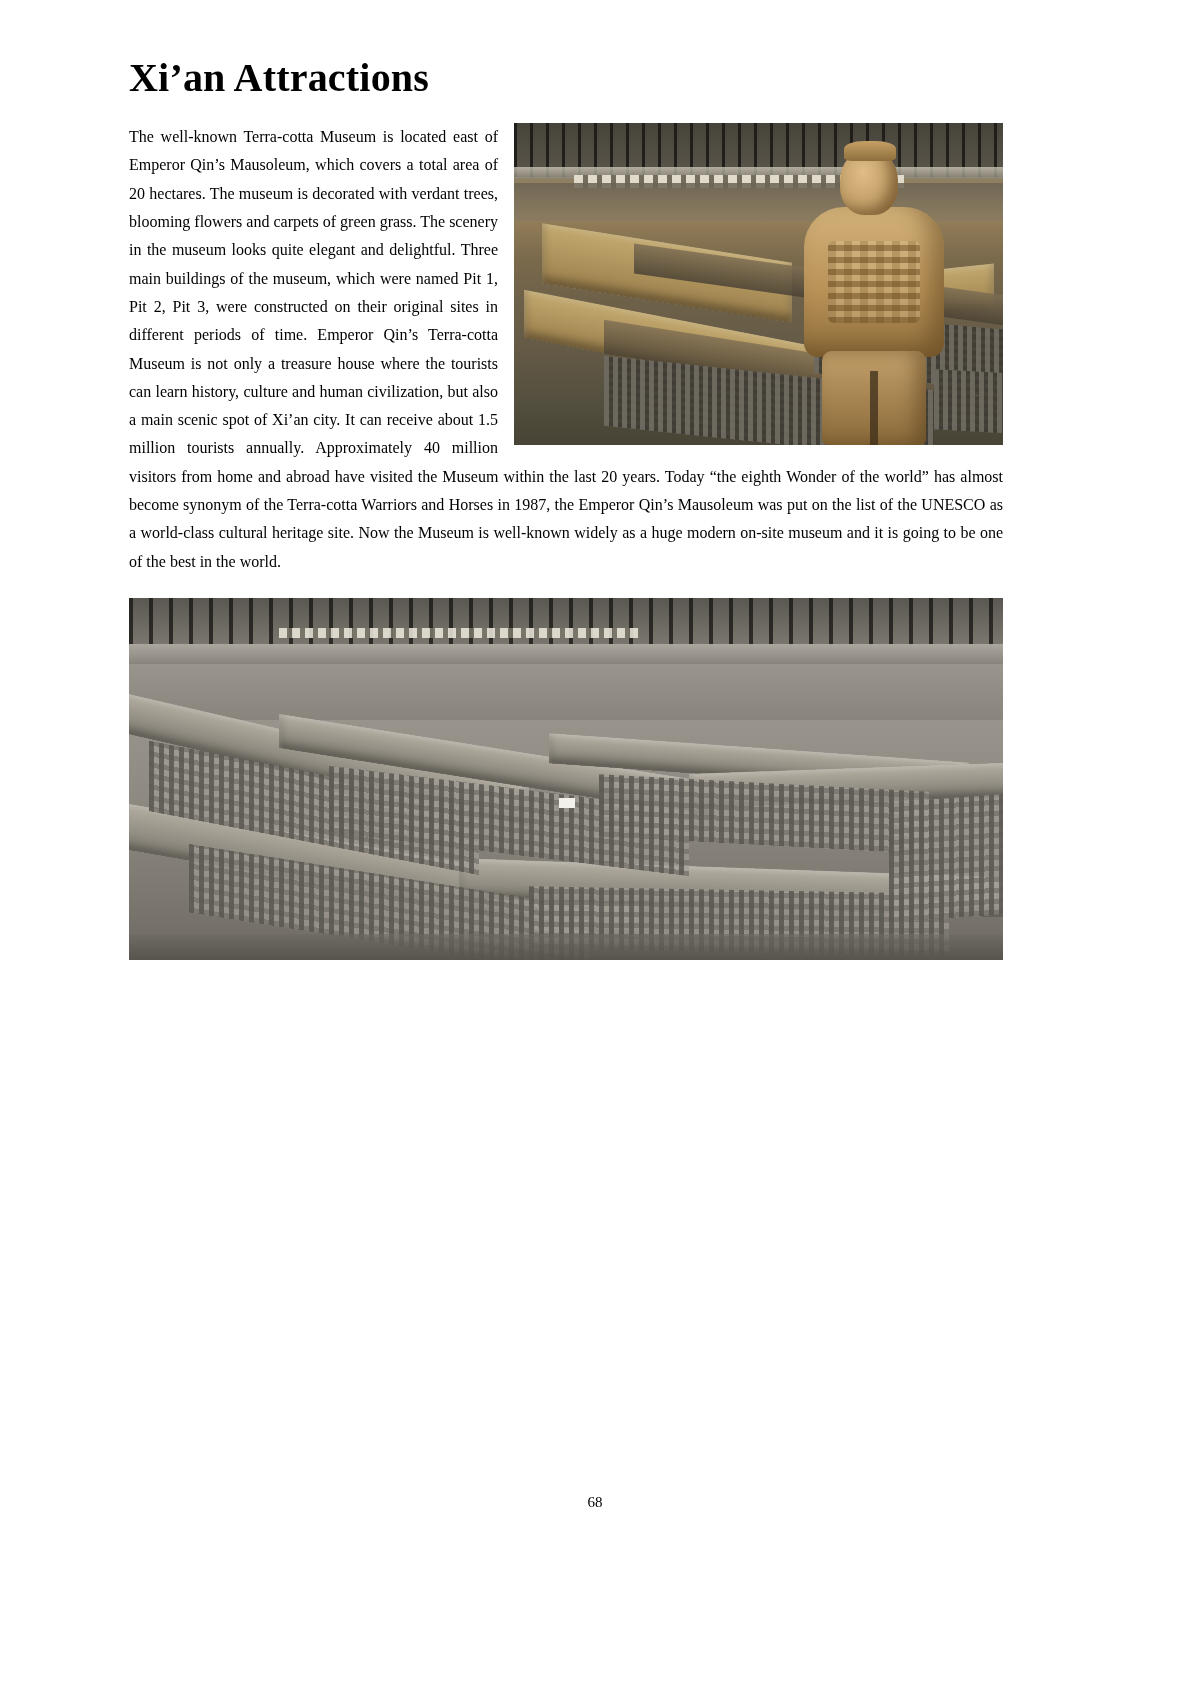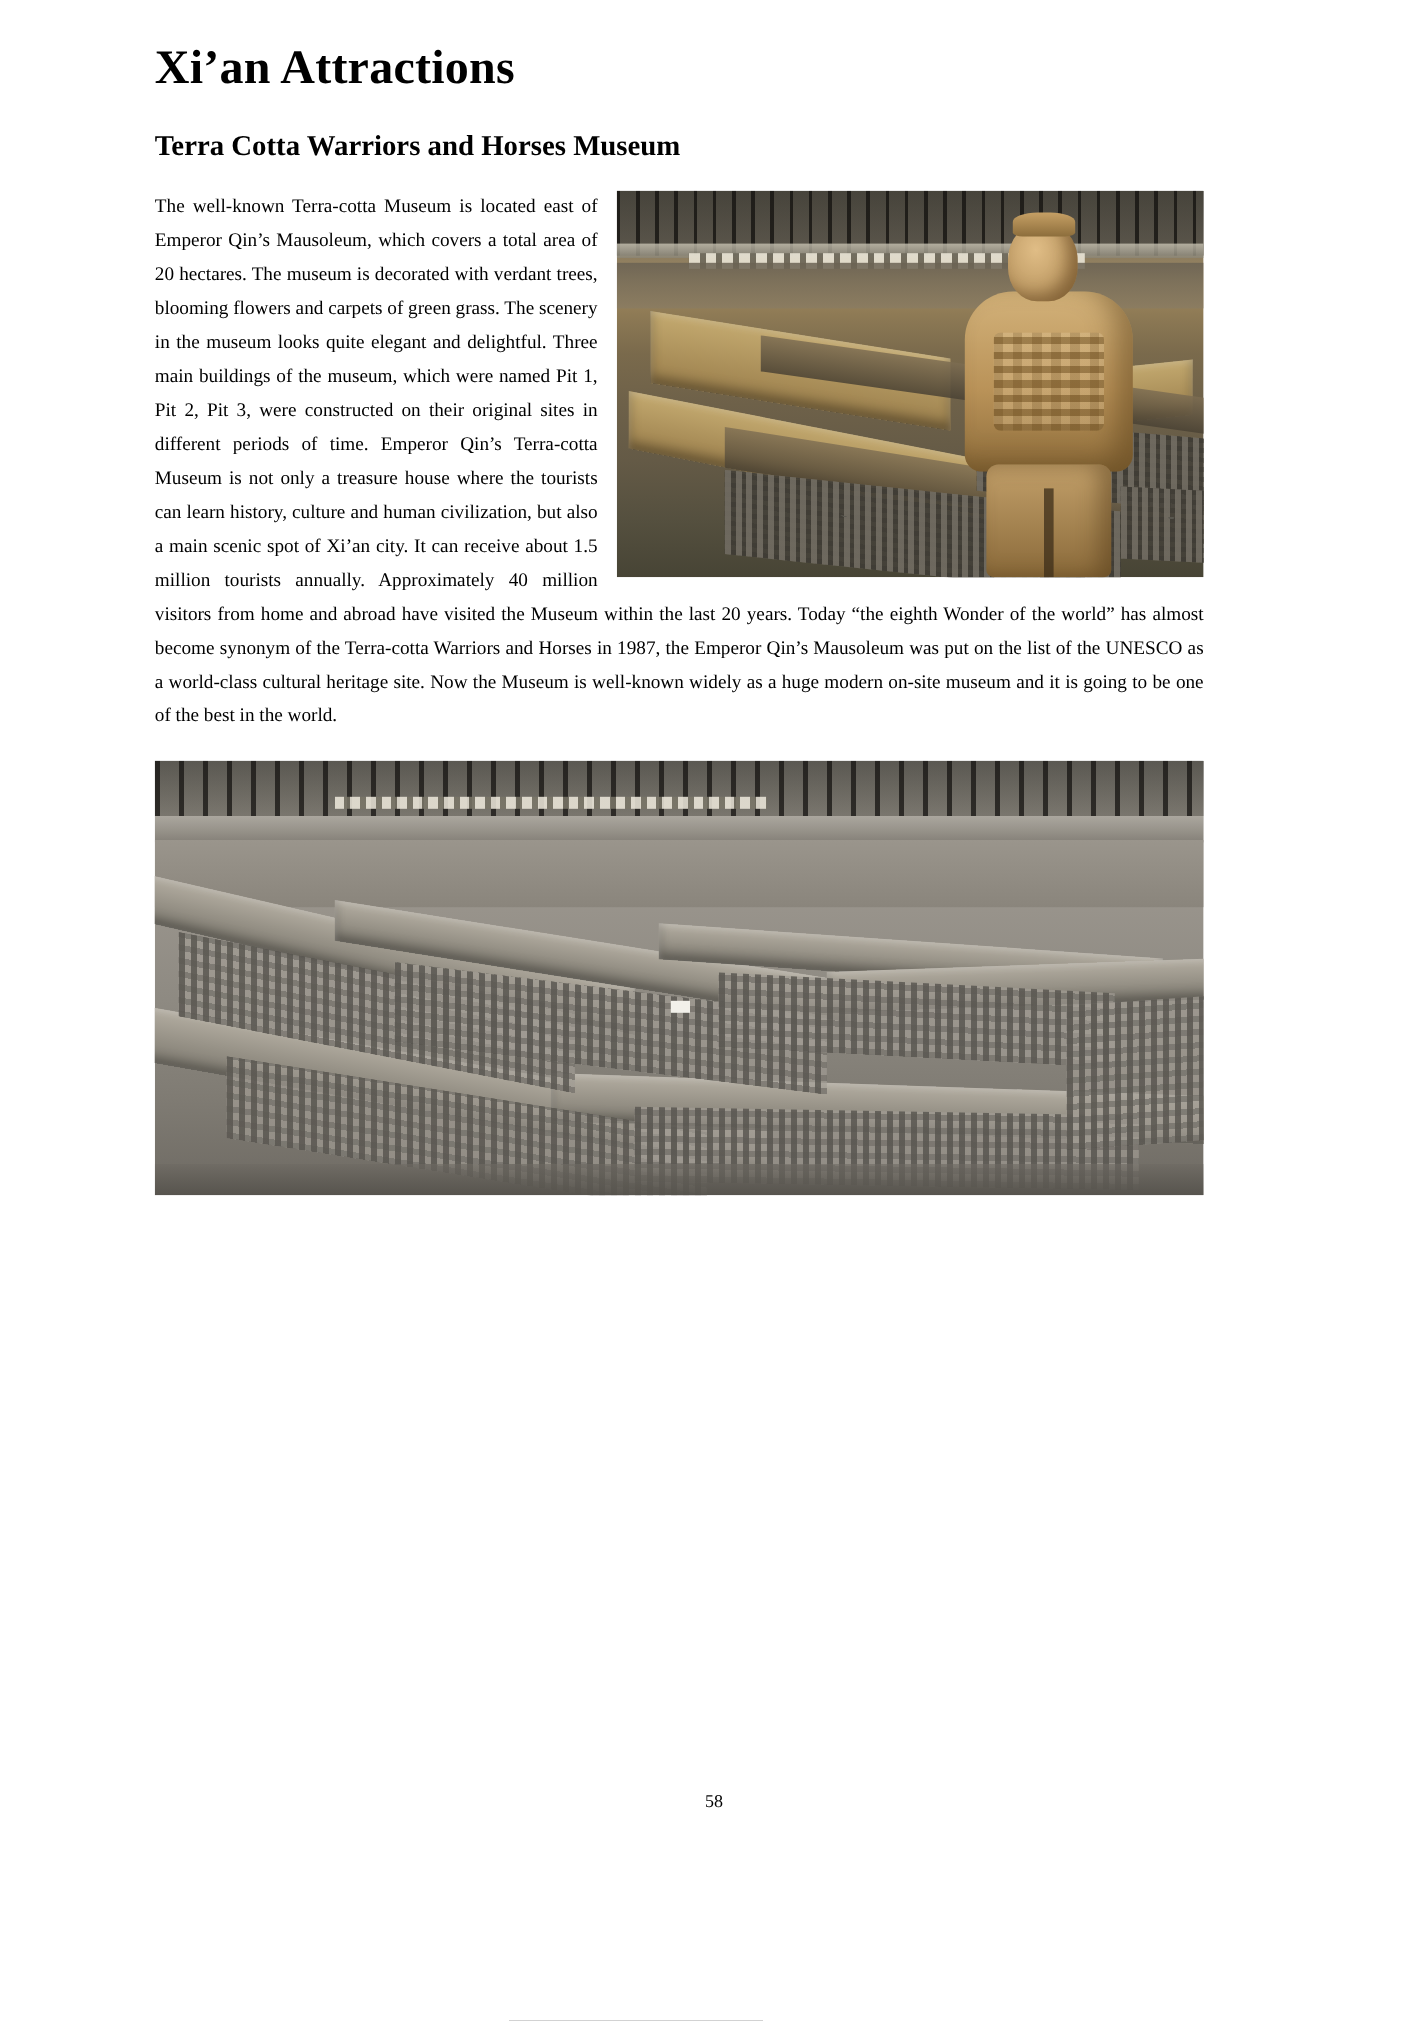--- a/index.html
+++ b/index.html
@@ -25,21 +25,21 @@
     top: 0;
     width: 874px;
   }
   .doc-title {
     font-family: "Liberation Serif", serif;
     font-size: 40px;
     font-weight: bold;
     letter-spacing: 0.2px;
     color: #000;
     margin: 0;
-    padding-top: 33px;
+    padding-top: 55px;
     line-height: 1.15;
   }
   .section-title {
     font-family: "Liberation Serif", serif;
     font-size: 24px;
     font-weight: bold;
     color: #000;
     margin: 0;
     padding-top: 29px;
     line-height: 1.2;
@@ -242,21 +242,20 @@
   }
 </style>
 </head>
 <body>
 
 <div class="page">
   <div class="content">
 
     <h1 class="doc-title">Xi’an Attractions</h1>
 
-    <h2 class="section-title">Terra Cotta Warriors and Horses Museum</h2>
 
     <div class="intro-block">
 
       <div class="figure-right">
         <div class="ill1">
           <div class="roof"></div>
           <div class="roof-beam"></div>
           <div class="skylights"></div>
           <div class="backwall"></div>
           <div class="pit-wall w1"></div>
@@ -299,14 +298,14 @@
         <div class="ranks r4"></div>
         <div class="ranks r5"></div>
         <div class="ranks r6"></div>
         <div class="marker"></div>
         <div class="soil"></div>
       </div>
     </div>
 
   </div>
 
-  <div class="page-number">58</div>
+  <div class="page-number">68</div>
 </div>
 
 </body></html>

